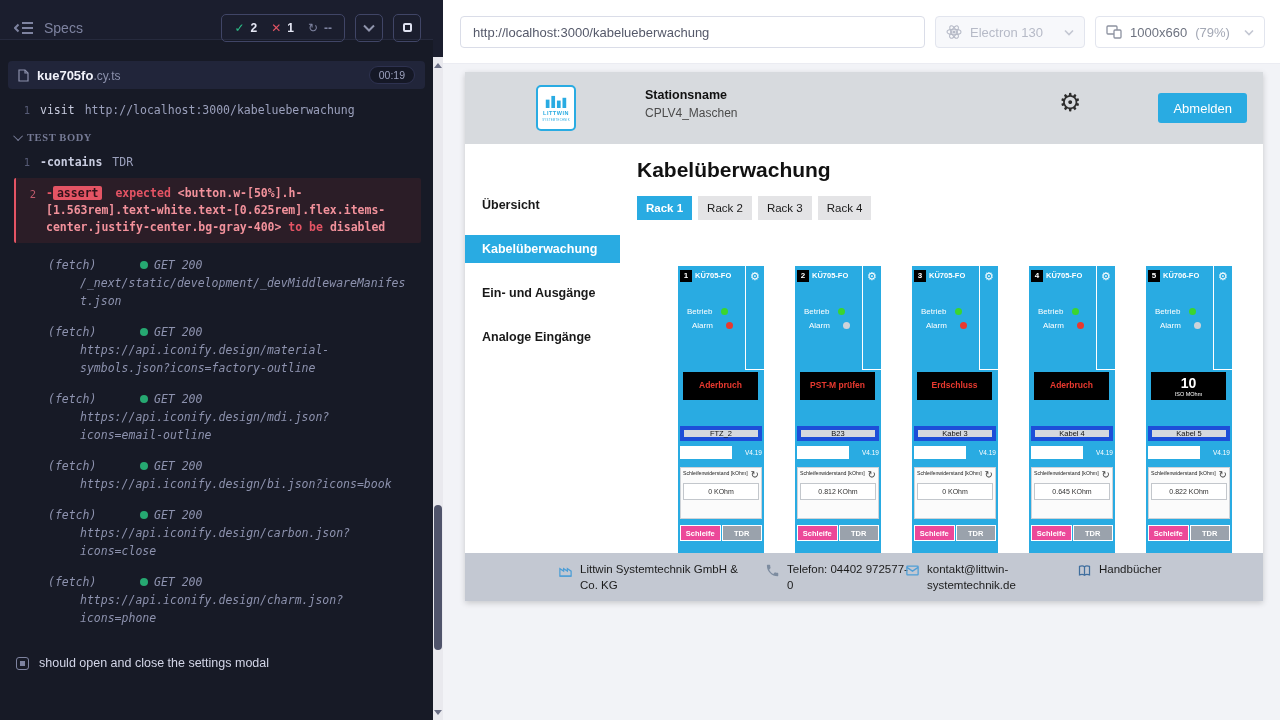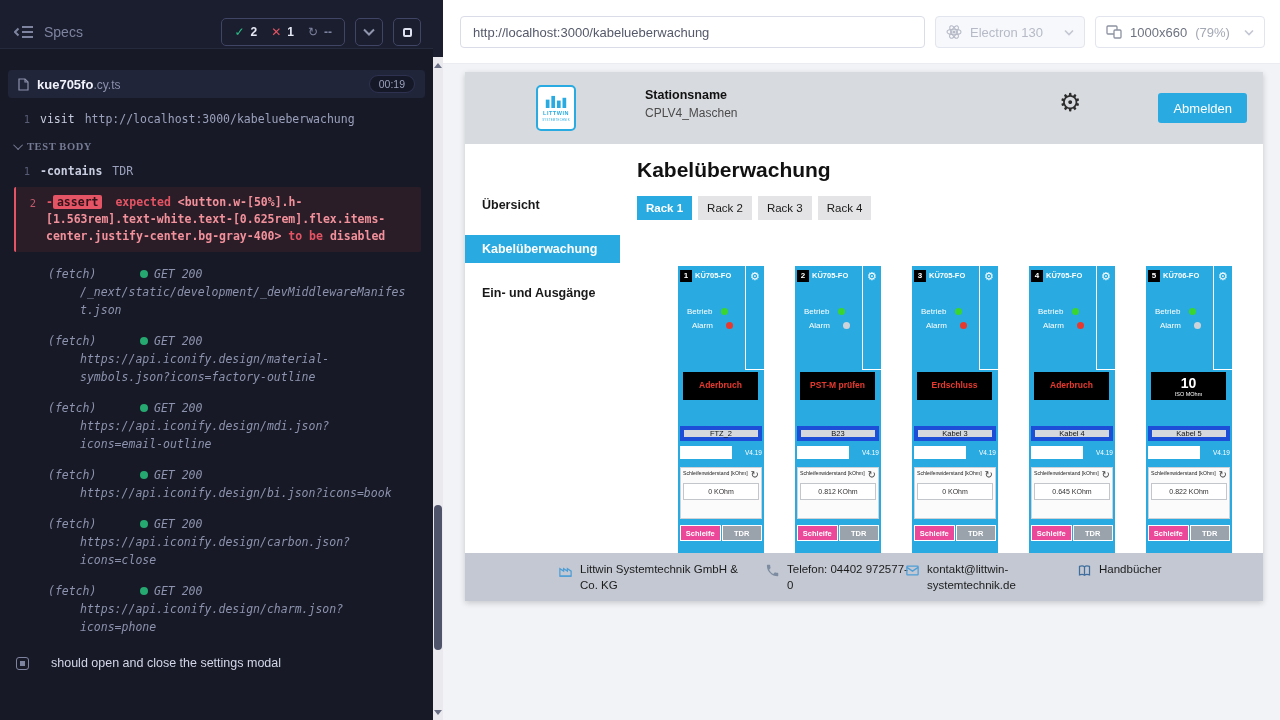--- a/index.html
+++ b/index.html
@@ -2,21 +2,21 @@
 <html><head>
 <meta charset="utf-8">
 <style>
   * { box-sizing: border-box; margin: 0; padding: 0; }
   html,body { width: 1280px; height: 720px; overflow: hidden; }
   body { font-family: "Liberation Sans", sans-serif; background: #f2f3f7; }
   .screen { display: flex; width: 1280px; height: 720px; }
 
   
   .reporter { width: 433px; flex: none; background: #171a26; display: flex; flex-direction: column; padding-bottom: 44px; }
-  .rep-header { height: 49px; flex: none; background: #1b1e2e; border-bottom: 1px solid #262a3d; display: flex; align-items: center; gap: 10px; padding: 16px 12px 0 14px; }
+  .rep-header { height: 40px; flex: none; background: #1b1e2e; border-bottom: 1px solid #262a3d; display: flex; align-items: center; gap: 10px; padding: 16px 12px 0 14px; }
   .menu-icon { cursor: pointer; display: flex; }
   .rep-title { color: #7e83a0; font-size: 14px; }
   .stats { margin-left: auto; display: flex; gap: 14px; align-items: center; border: 1px solid #404566; border-radius: 5px; height: 28px; padding: 0 12px; }
   .stat { display: flex; align-items: center; gap: 6px; font-size: 12px; }
   .stat i { font-style: normal; font-size: 12px; }
   .stat-pass i { color: #2bbd87; }
   .stat-fail i { color: #e45464; }
   .stat-pend i { color: #7e83a0; }
   .stat b { color: #e6e8f5; font-weight: 700; }
   .stat-pend b { color: #7e83a0; }
@@ -45,21 +45,21 @@
   .a-sel { color: #f2919b; }
   .dash { color: #e45464; }
 
   .fetch-block { margin-top: 13px; cursor: pointer; }
   .fetch-row { display: flex; padding-left: 34px; line-height: 18px; }
   .fetch-tag { font-style: italic; color: #8d92ae; width: 92px; flex: none; }
   .fetch-status { display: flex; align-items: center; gap: 6px; font-style: italic; color: #8d92ae; }
   .dot-ok { width: 8px; height: 8px; border-radius: 50%; background: #26a871; flex: none; }
   .fetch-url { margin-left: 66px; width: 332px; font-style: italic; color: #8d92ae; line-height: 18px; overflow-wrap: break-word; }
 
-  .collapsed-test { flex: none; display: flex; align-items: center; gap: 22px; padding: 6px 16px; color: #d3d6e8; font-size: 12.5px; cursor: pointer; }
+  .collapsed-test { flex: none; display: flex; align-items: center; gap: 10px; padding: 6px 16px; color: #d3d6e8; font-size: 12.5px; cursor: pointer; }
   .test-state-icon { width: 13px; height: 13px; border: 1.5px solid #7e83a0; border-radius: 3px; display: flex; align-items: center; justify-content: center; }
   .test-state-icon::after { content: ""; width: 5px; height: 5px; background: #7e83a0; }
 
   
   .v-scroll { width: 10px; flex: none; background: #e9e9ee; position: relative; }
   .sb-cap { position: absolute; top: 0; left: 0; right: 0; height: 57px; background: #1b1e2e; }
   .sb-arrow { position: absolute; left: 1px; width: 0; height: 0; border-left: 4px solid transparent; border-right: 4px solid transparent; }
   .sb-arrow.up { top: 63px; border-bottom: 5px solid #6b6f85; }
   .sb-arrow.down { bottom: 5px; border-top: 5px solid #6b6f85; }
   .sb-thumb { position: absolute; top: 505px; left: 1px; width: 8px; height: 145px; background: #50546b; border-radius: 4px; cursor: grab; }
@@ -358,20 +358,21 @@
         </div>
 
         <nav class="aut-nav">
 
             <div class="nav-item nav-off">Übersicht</div>
 
             <div class="nav-item nav-on">Kabelüberwachung</div>
 
             <div class="nav-item nav-off">Ein- und Ausgänge</div>
 
+            <div class="nav-item nav-off">Analoge Eingänge</div>
 
         </nav>
 
         <section class="aut-main">
           <h1 class="page-title">Kabelüberwachung</h1>
           <div class="tabs">
 
               <button class="tab tab-on">Rack 1</button>
 
               <button class="tab tab-off">Rack 2</button>

